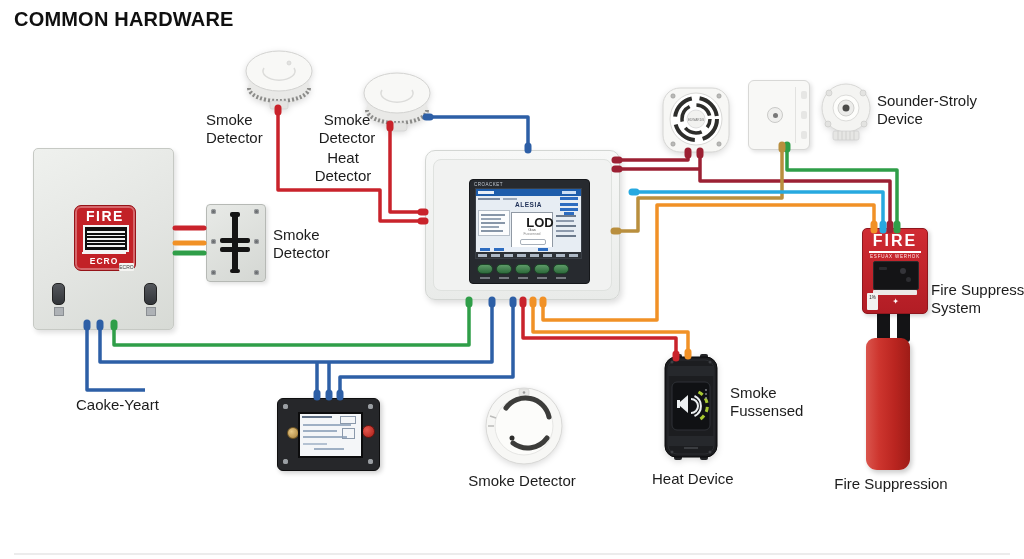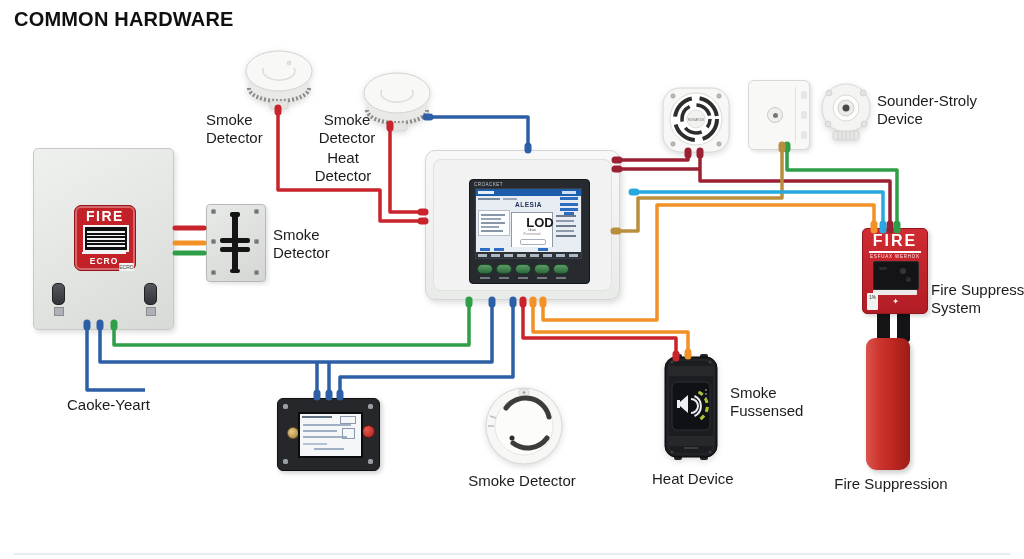--- a/index.html
+++ b/index.html
@@ -388,15 +388,15 @@
     <div>Fire Suppression</div>
     <div>System</div>
   </div>
   <div class="lbl" style="left:730px;top:384px">
     <div>Smoke</div>
     <div>Fussensed</div>
   </div>
   <div class="lbl" style="left:652px;top:470px">Heat Device</div>
   <div class="lbl ctr" style="left:462px;top:472px;width:120px">Smoke Detector</div>
   <div class="lbl ctr" style="left:831px;top:475px;width:120px">Fire Suppression</div>
-  <div class="lbl" style="left:67px;top:396px">Caoke-Yeart</div>
+  <div class="lbl" style="left:76px;top:396px">Caoke-Yeart</div>
 
 </div>
 
 </body></html>

